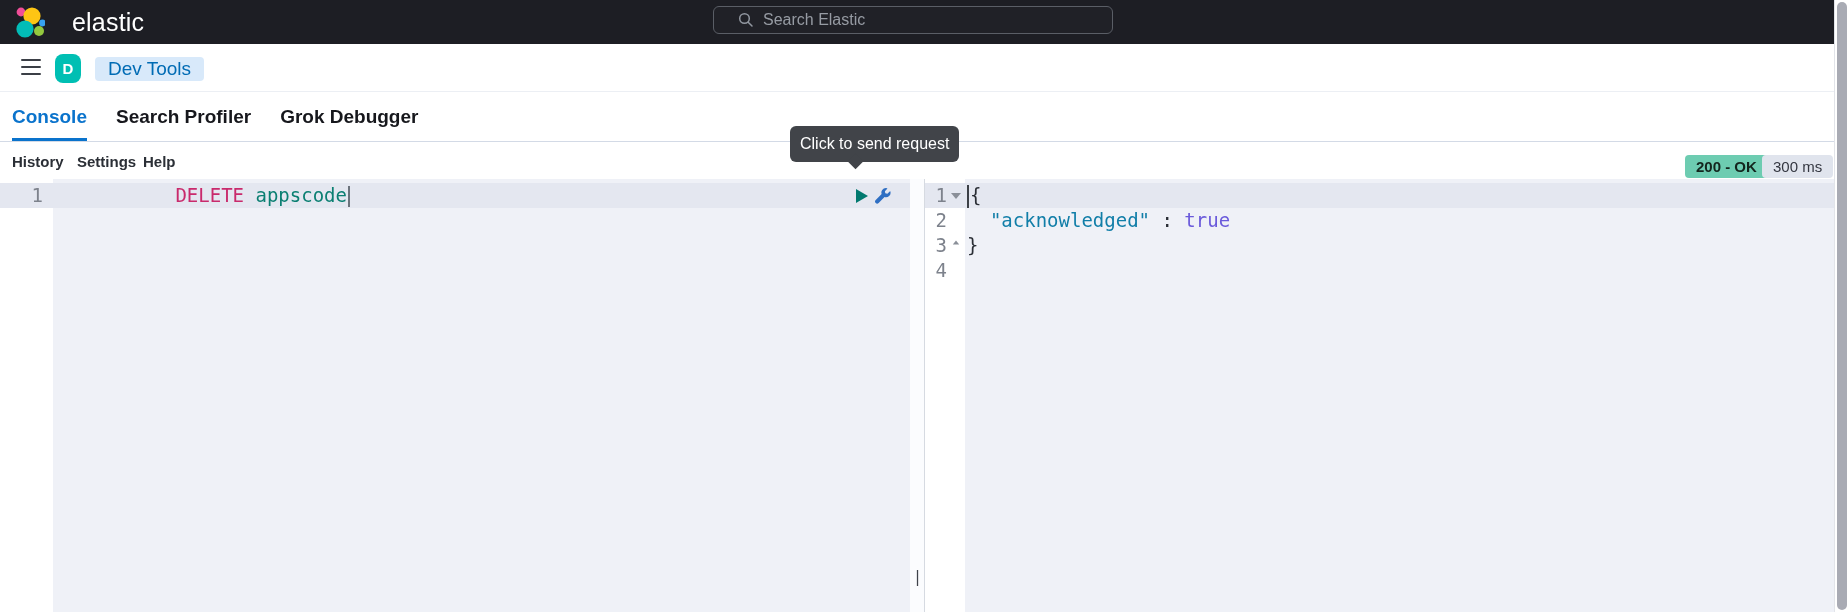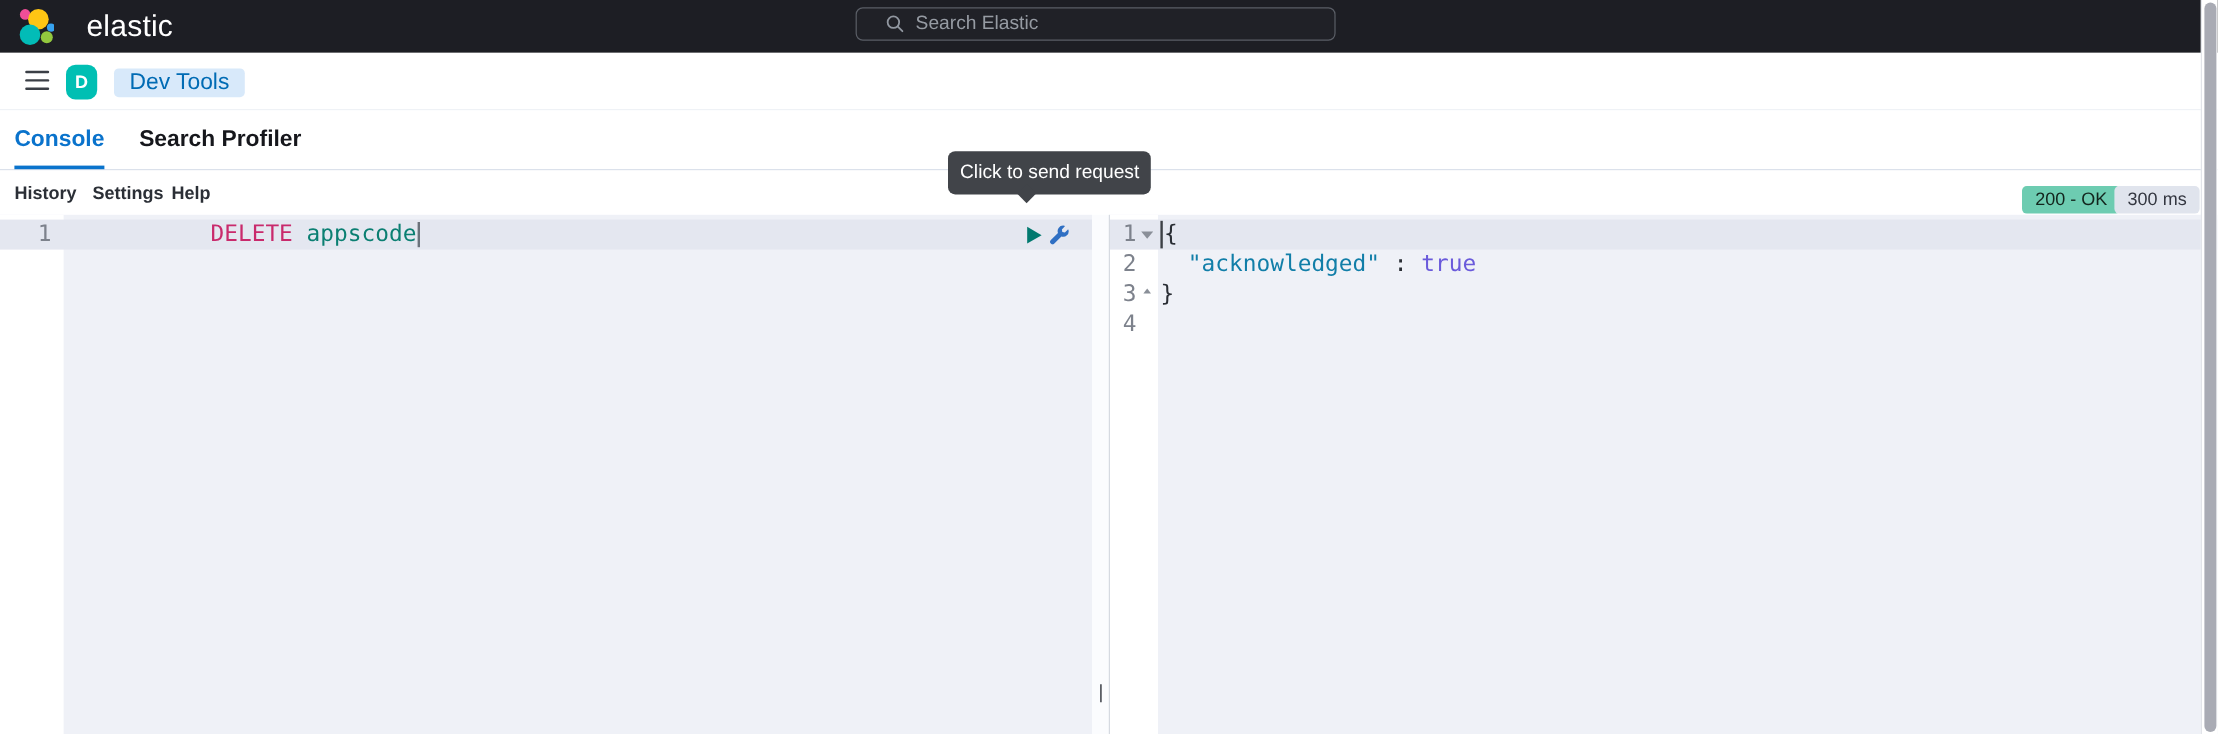--- a/index.html
+++ b/index.html
@@ -43,21 +43,21 @@
     background:#0a73cc; }
   .beta-pill { display:inline-block; margin-left:10px; border:1px solid #ccd3dc; border-radius:16px;
     padding:4px 13px; font-size:13px; font-weight:700; letter-spacing:1px; color:#3b4047; }
 
   
   .sub-bar { position:absolute; left:0; top:142px; width:1848px; height:37px; background:#fff; }
   .sub-item { position:absolute; top:11px; font-size:15px; font-weight:700; color:#2b2f36; cursor:pointer; }
   .sub-history { left:12px; } .sub-settings { left:77px; } .sub-help { left:143px; }
   .badge { position:absolute; top:13px; height:23px; border-radius:4px; font-size:15px;
     font-weight:500; display:flex; align-items:center; padding:0 11px; color:#13251d; }
-  .badge-status { left:1685px; background:#6dccb1; }
+  .badge-status { left:1685px; background:#6dccb1;font-weight:bold; }
   .badge-time { left:1762px; background:#e0e4ed; color:#343741; }
 
   
   .editors { position:absolute; left:0; top:179px; width:1848px; height:433px; display:flex; }
   .pane { position:relative; height:100%; background:#eff1f7; overflow:hidden; }
   .pane-left { width:910px; }
   .gutter-strip { position:absolute; top:0; bottom:0; left:0; background:#fff; }
   .pane-left .gutter-strip { width:53px; }
   .pane-right .gutter-strip { width:40px; }
   .splitter { width:15px; background:#fbfcfe; border-right:1px solid #d6dae1; position:relative; }
@@ -144,20 +144,21 @@
       <span></span>
       <span></span>
   </div>
   <div class="space-badge">D</div>
   <div class="crumb-chip">Dev Tools</div>
 </div>
 
 <div class="tab-bar">
   <div class="tab active">Console</div>
   <div class="tab">Search Profiler</div>
+  <div class="tab">Grok Debugger</div>
 </div>
 
 <div class="sub-bar">
   <span class="sub-item sub-history">History</span>
   <span class="sub-item sub-settings">Settings</span>
   <span class="sub-item sub-help">Help</span>
   <span class="badge badge-status">200 - OK</span>
   <span class="badge badge-time">300 ms</span>
 </div>
 

